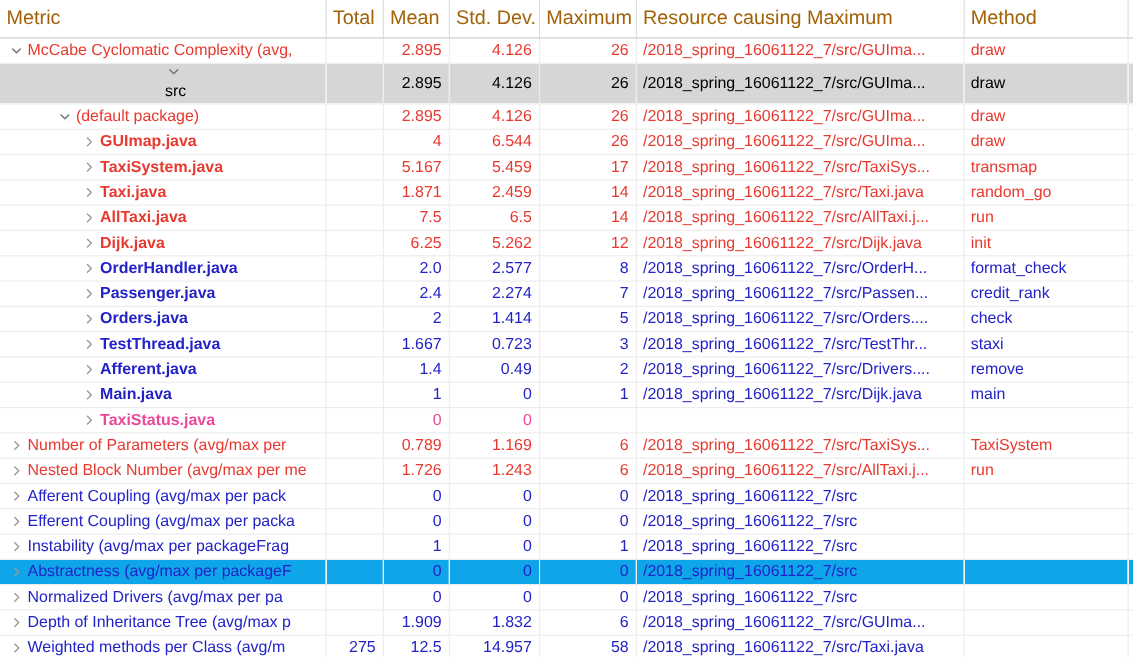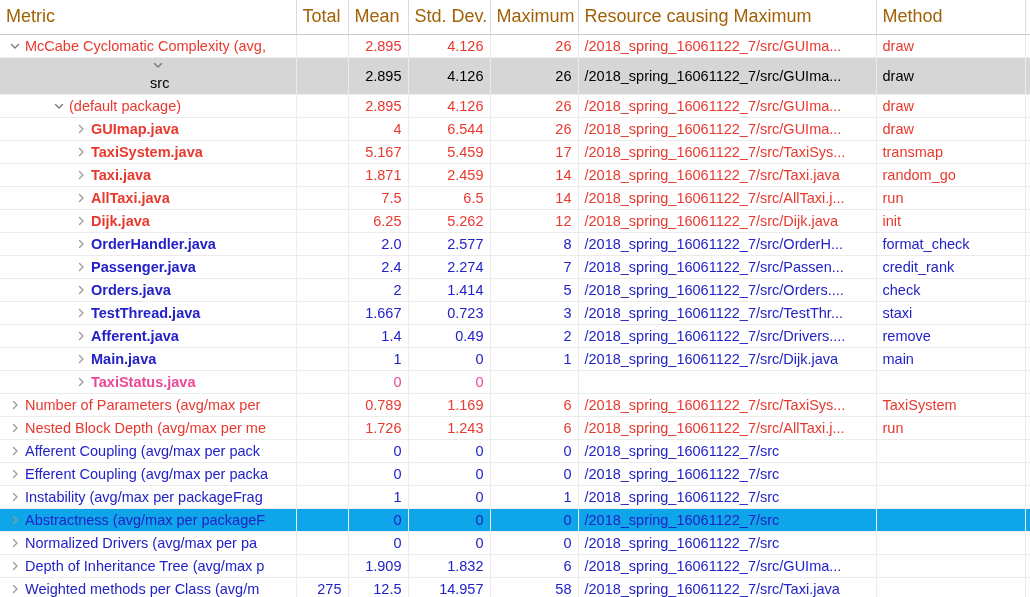--- a/index.html
+++ b/index.html
@@ -424,21 +424,21 @@
         <td class="tail"></td>
       </tr>
       <tr class="row-red">
         <td>
           <div class="mcell ind-0">
             <span class="chev">
               <svg width="14" height="14" viewBox="0 0 14 14" aria-hidden="true">
                 <path d="M5.5 3.5 L9 7 L5.5 10.5" fill="none" stroke="#9a9a9a" stroke-width="1.3" stroke-linecap="round" stroke-linejoin="round"></path>
               </svg>
             </span>
-            <span class="mlabel">Nested Block Depth (avg/max per me</span>
+            <span class="mlabel">Nested Block Number (avg/max per me</span>
           </div>
         </td>
         <td class="num"></td>
         <td class="num">1.726</td>
         <td class="num">1.243</td>
         <td class="num">6</td>
         <td>/2018_spring_16061122_7/src/AllTaxi.j...</td>
         <td>run</td>
         <td class="tail"></td>
       </tr>

